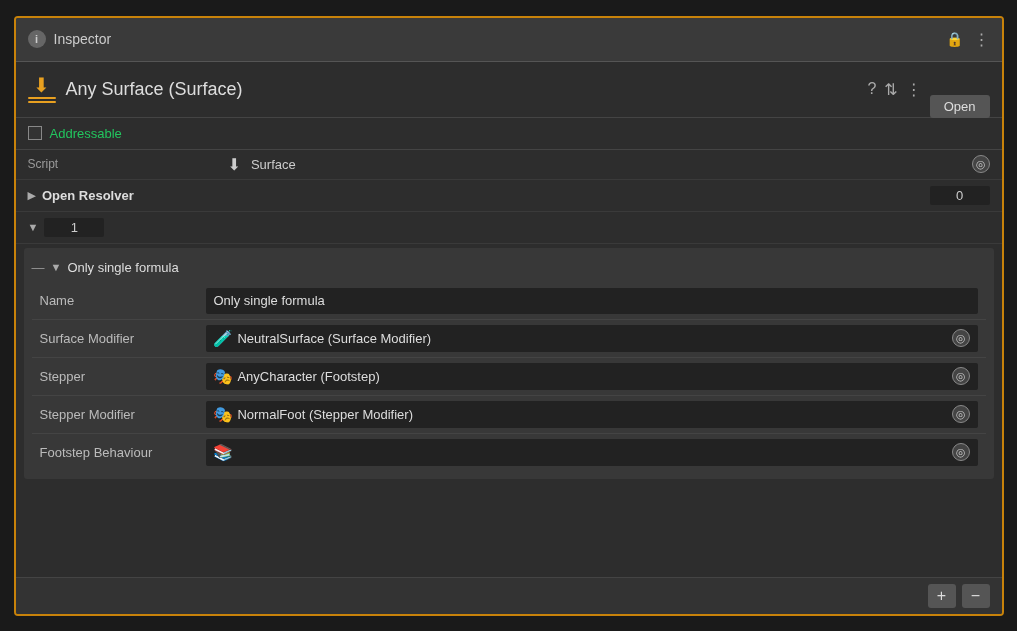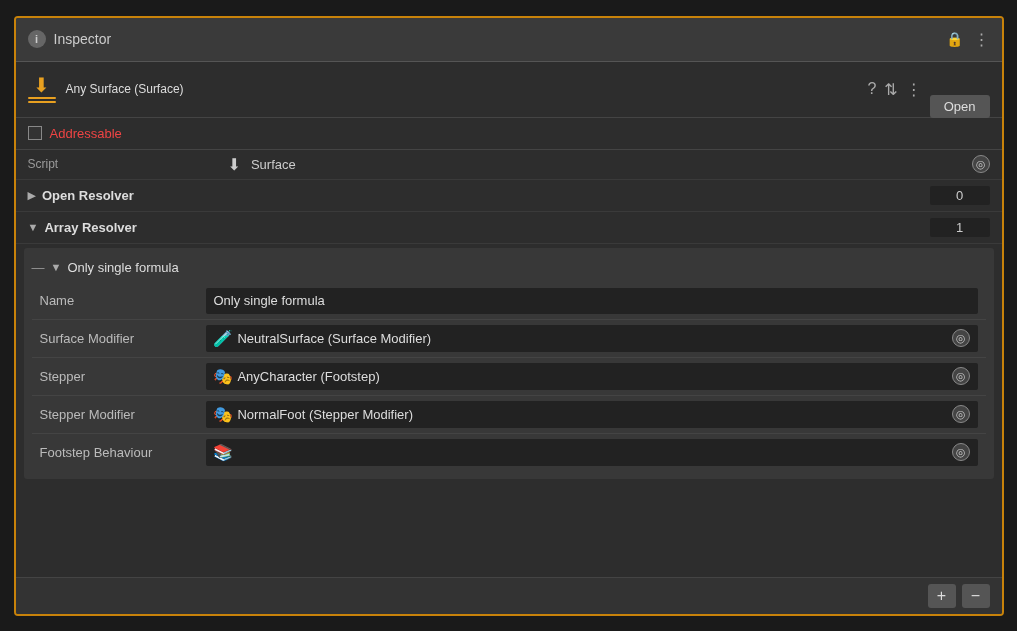--- a/index.html
+++ b/index.html
@@ -89,21 +89,21 @@
     }
     .wave-lines span {
       display: block;
       width: 28px;
       height: 2px;
       background: #e8a020;
       border-radius: 2px;
     }
     .asset-name {
       color: #ddd;
-      font-size: 12px;
+      font-size: 18px;
     }
     .asset-right {
       display: flex;
       align-items: center;
       gap: 8px;
     }
     .icon-btn {
       color: #aaa;
       font-size: 16px;
       cursor: pointer;
@@ -128,21 +128,21 @@
       border-bottom: 1px solid #444;
     }
     .checkbox {
       width: 14px;
       height: 14px;
       border: 1px solid #888;
       background: #333;
       cursor: pointer;
     }
     .addressable-label {
-      color: #ef4444;
+      color: #22c55e;
       font-size: 13px;
     }
     .properties-area {
       flex: 1;
       overflow-y: auto;
       padding: 0;
     }
     .prop-row {
       display: flex;
       align-items: center;
@@ -352,21 +352,20 @@
     </div>
 
     <div class="resolver-row">
       <span class="resolver-toggle">▶</span>
       <span class="resolver-label">Open Resolver</span>
       <span class="resolver-value">0</span>
     </div>
 
     <div class="resolver-row">
       <span class="resolver-toggle">▼</span>
-      <span class="resolver-label">Array Resolver</span>
       <span class="resolver-value">1</span>
     </div>
 
     <div class="array-container">
 
       <div class="formula-header">
         <span class="formula-dash">—</span>
         <span class="formula-toggle">▼</span>
         <span>Only single formula</span>
       </div>

